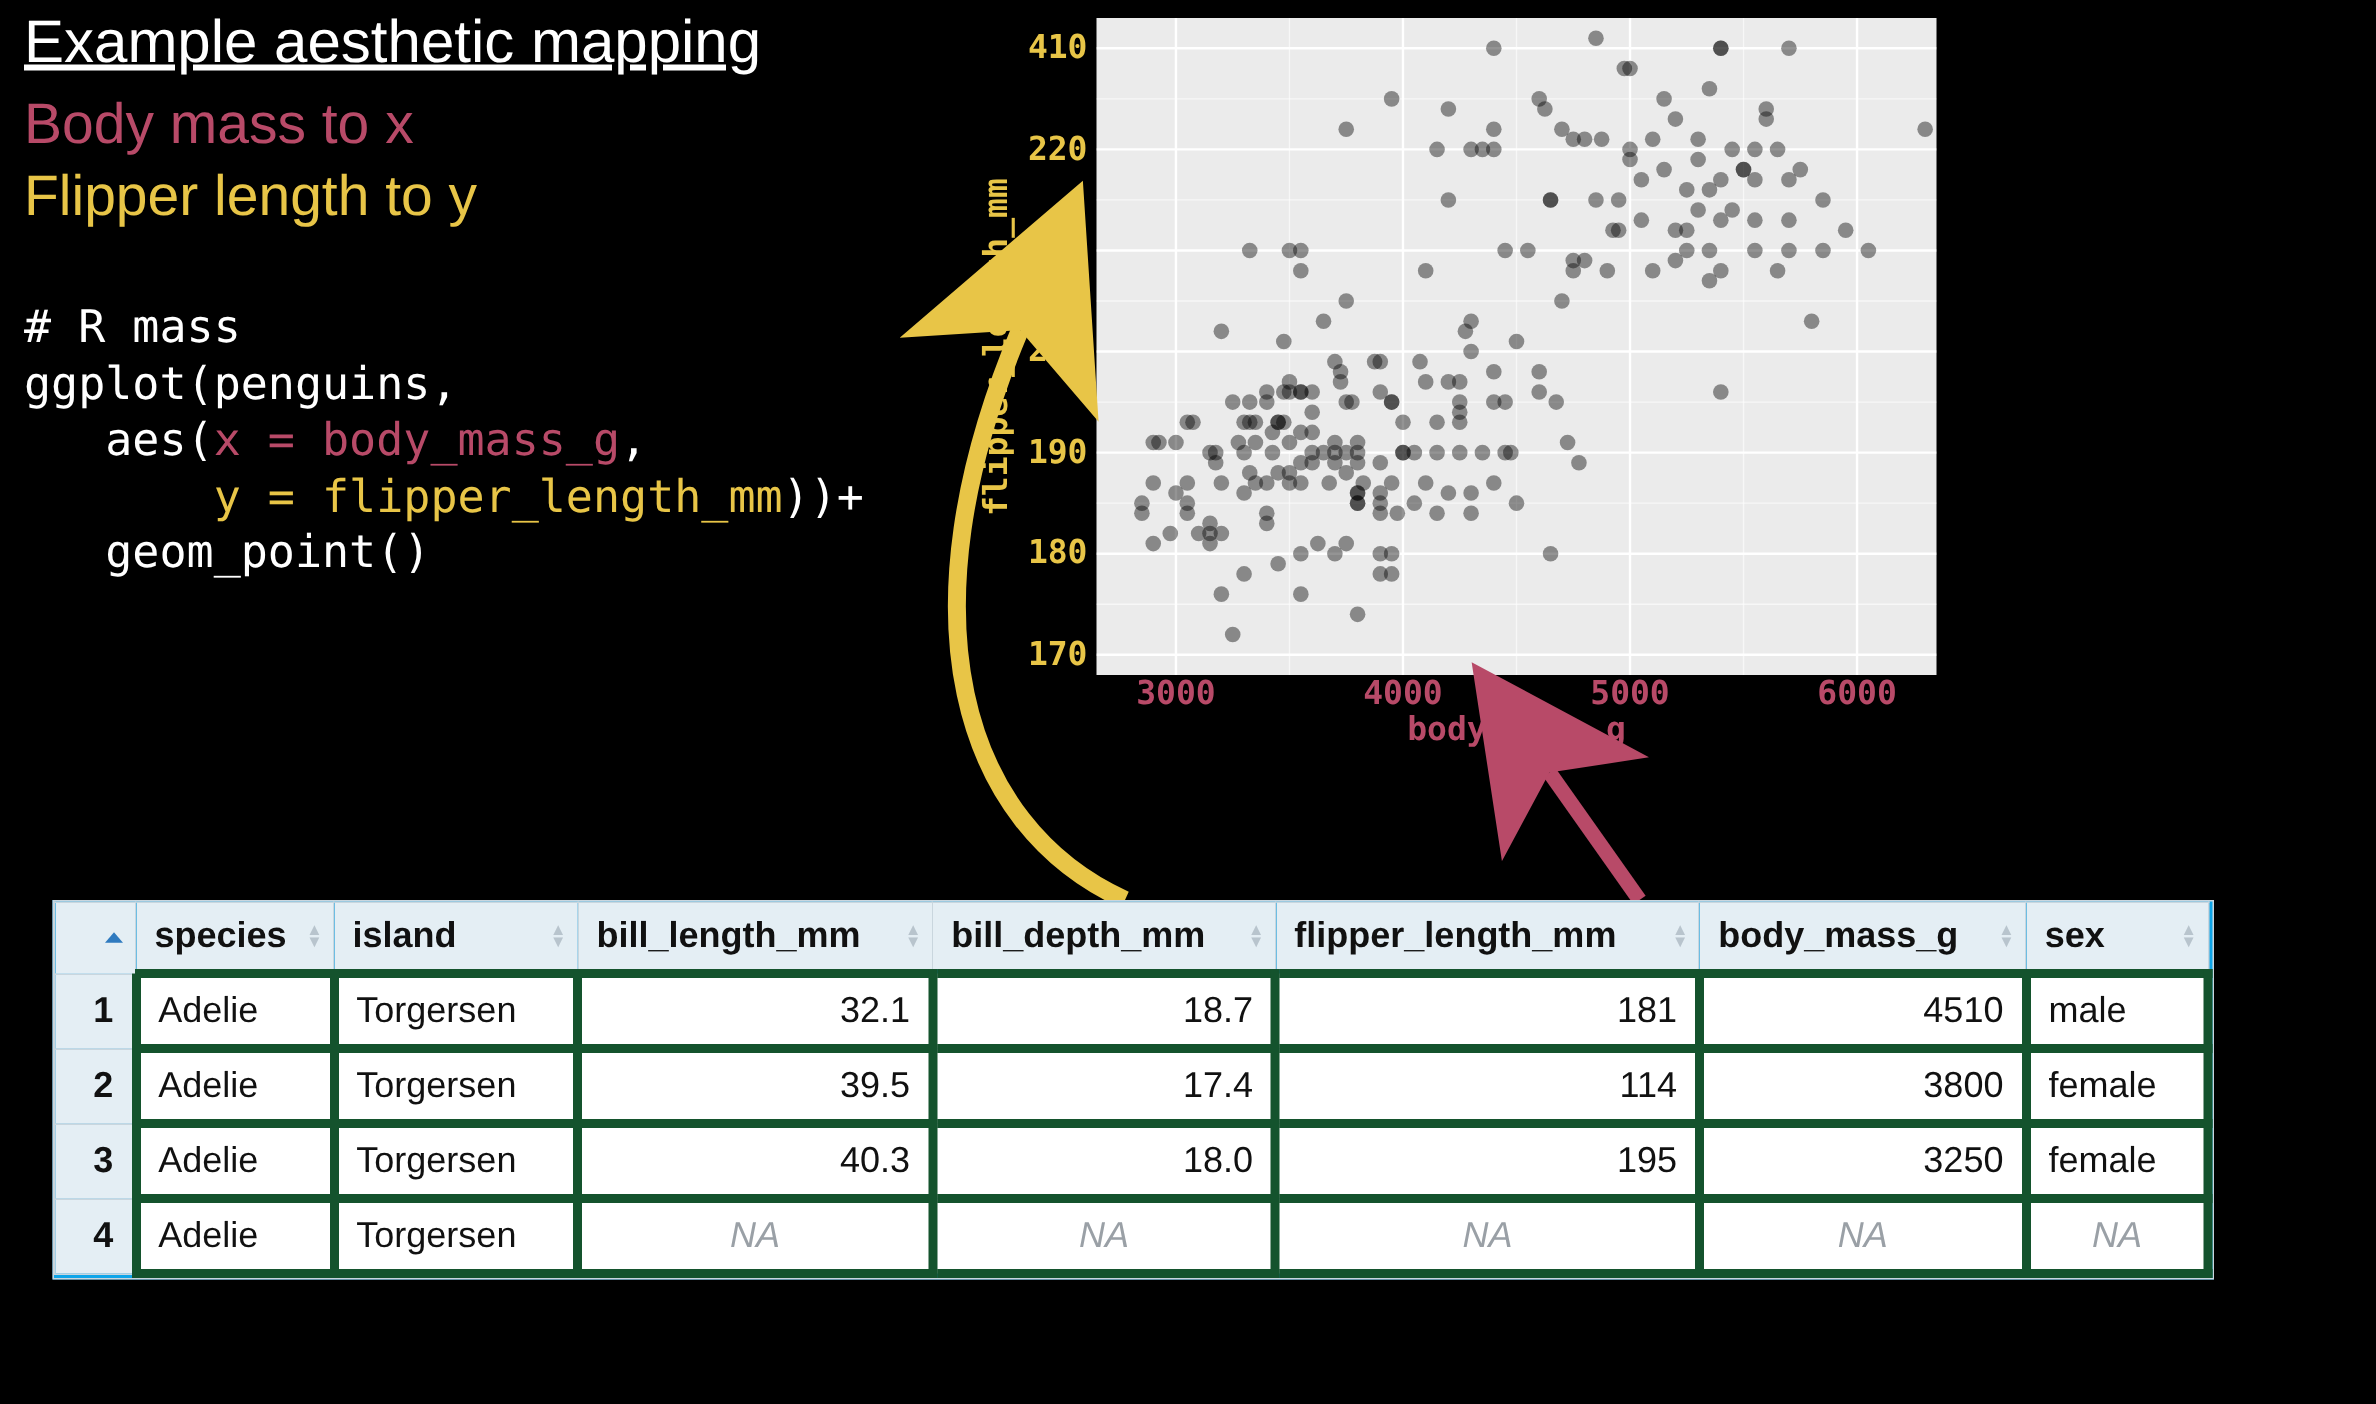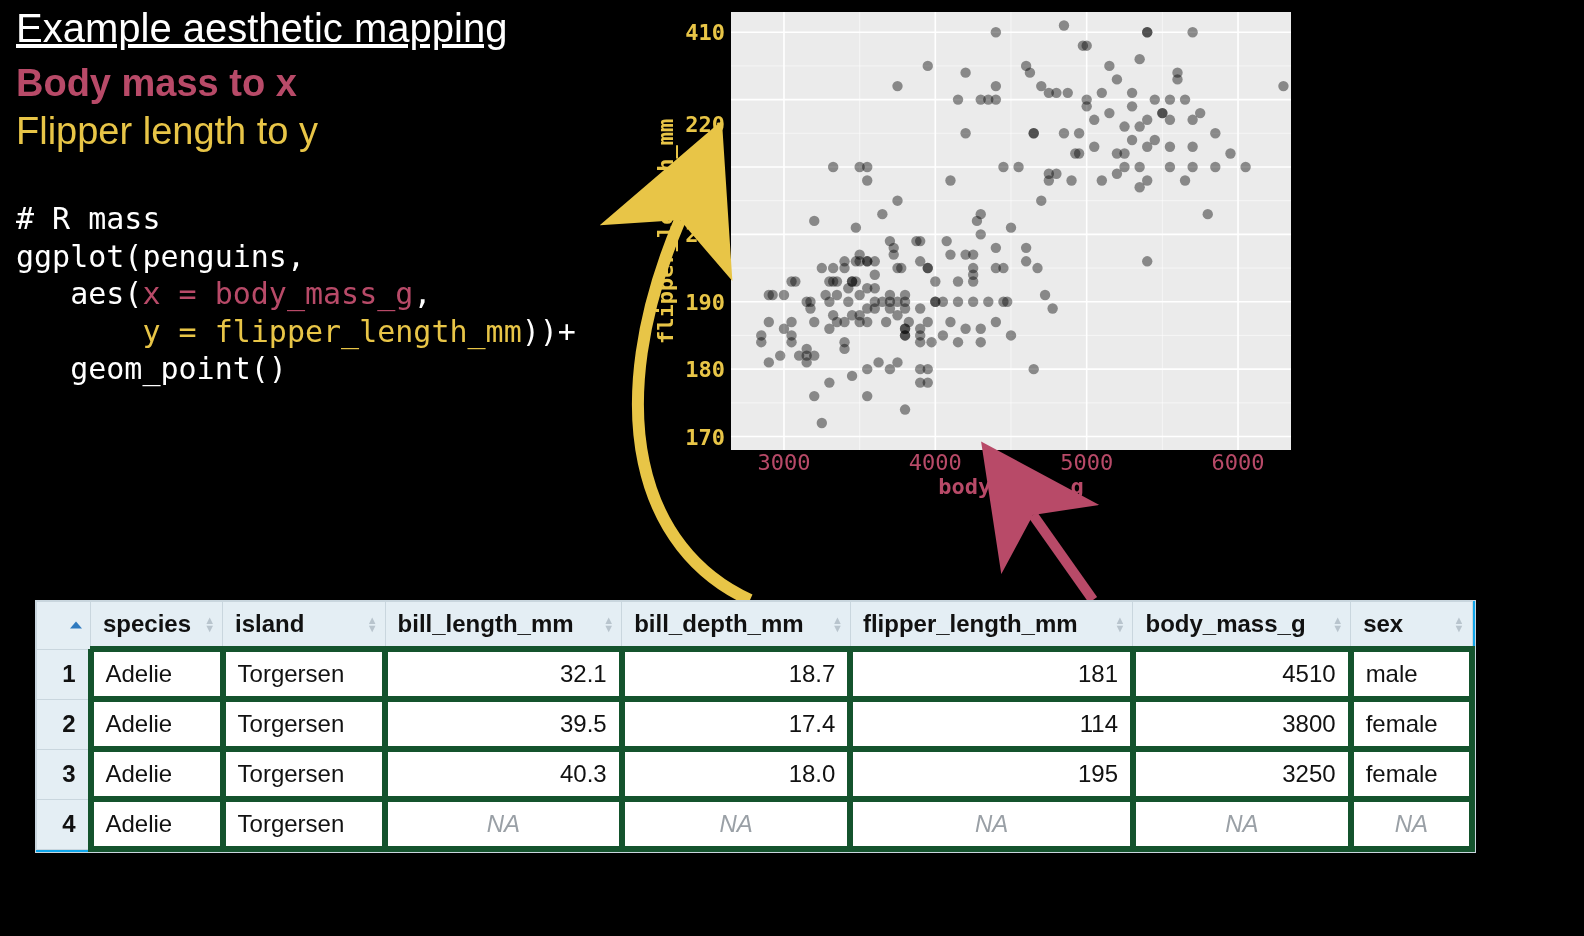--- a/index.html
+++ b/index.html
@@ -19,21 +19,21 @@
     color: #fff;
     font-size: 40px;
     text-decoration: underline;
     font-weight: 400;
   }
   .sub1 {
     position: absolute;
     left: 16px; top: 62px;
     color: #b84a68;
     font-size: 38px;
-    font-weight: 700;
+    font-weight: 400;
   }
   .sub2 {
     position: absolute;
     left: 16px; top: 110px;
     color: #e8c547;
     font-size: 38px;
     font-weight: 400;
   }
 
   
@@ -83,21 +83,21 @@
     left: 80px; right: 0; top: 0; bottom: 50px;
     background: #ebebeb;
   }
   .scatter { position:absolute; inset:0; }
   .scatter circle { fill: rgba(0,0,0,0.42); }
   .chart-xticks {
     position: absolute;
     left: 80px; right: 0; bottom: 26px; height: 24px;
     color: #b84a68;
     font-size: 22px;
-    font-weight: 400;
+    font-weight: 700;
   }
   .chart-xticks span { position:absolute; transform: translateX(-50%); }
   .chart-xlabel {
     position: absolute;
     left: 80px; right: 0; bottom: 0; height: 26px;
     text-align: center;
     color: #b84a68;
     font-size: 22px;
     font-weight: 700;
   }
@@ -169,21 +169,21 @@
 <span>   geom_point()</span></pre>
 
 <div class="chart-wrap">
   <div class="chart-ylabel mono">flipper_length_mm</div>
   <div class="chart-yticks mono" id="yticks">
       <span style="top: 96.9231%;">170</span>
       <span style="top: 81.5385%;">180</span>
       <span style="top: 66.1538%;">190</span>
       <span style="top: 50.7692%;">200</span>
       <span style="top: 35.3846%;">210</span>
-      <span style="top: 20%; margin-top: 24px;">220</span>
+      <span style="top: 20%;">220</span>
       <span style="top: 4.61538%;">410</span>
     </div>
   <div class="plot-panel" id="panel">
     <svg class="scatter" id="svglines" viewBox="0 0 560 438" preserveAspectRatio="none">
         <line x1="0" y1="424.5230769230769" x2="560" y2="424.5230769230769" stroke="#fff" stroke-width="1.6"></line>
         <line x1="0" y1="390.83076923076925" x2="560" y2="390.83076923076925" stroke="#fff" stroke-width="0.9" opacity="0.6"></line>
         <line x1="0" y1="357.1384615384615" x2="560" y2="357.1384615384615" stroke="#fff" stroke-width="1.6"></line>
         <line x1="0" y1="323.44615384615383" x2="560" y2="323.44615384615383" stroke="#fff" stroke-width="0.9" opacity="0.6"></line>
         <line x1="0" y1="289.75384615384615" x2="560" y2="289.75384615384615" stroke="#fff" stroke-width="1.6"></line>
         <line x1="0" y1="256.0615384615385" x2="560" y2="256.0615384615385" stroke="#fff" stroke-width="0.9" opacity="0.6"></line>

